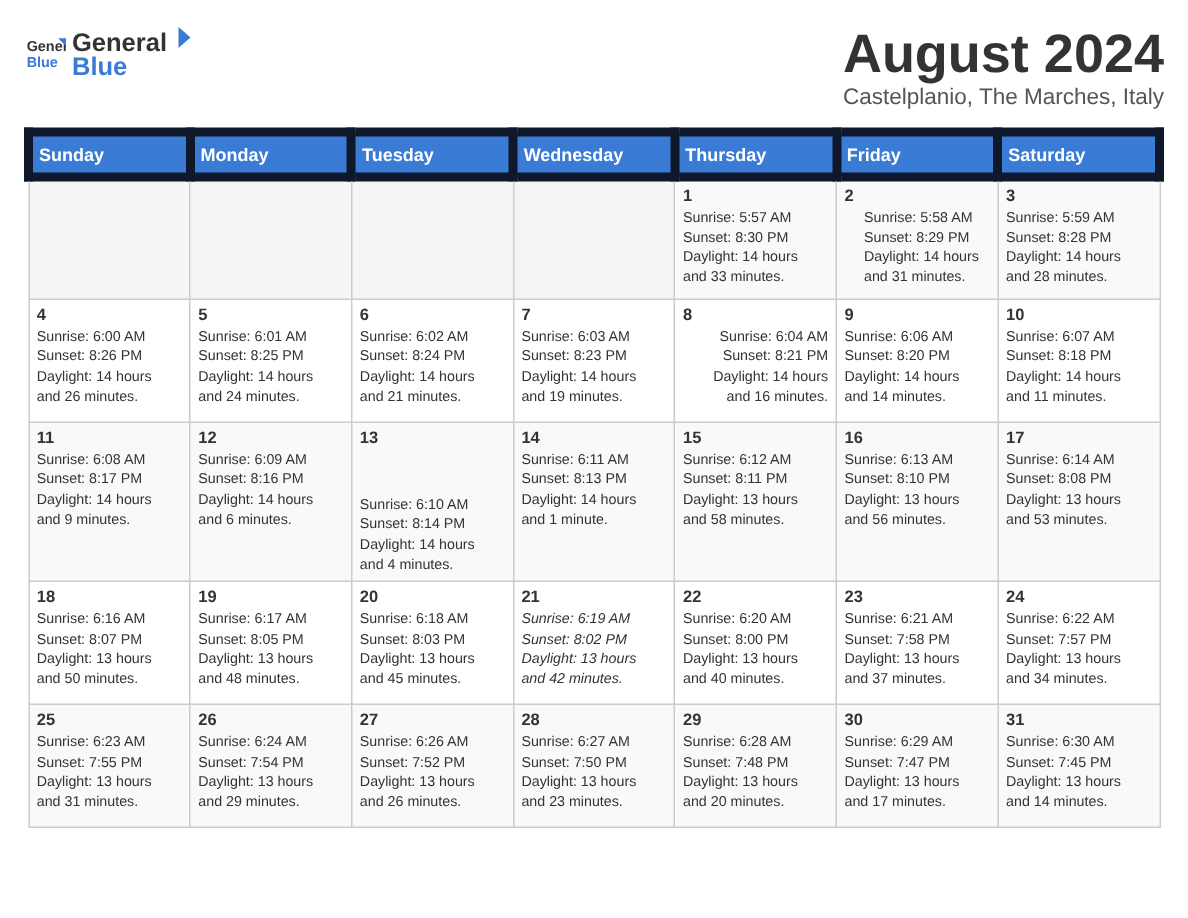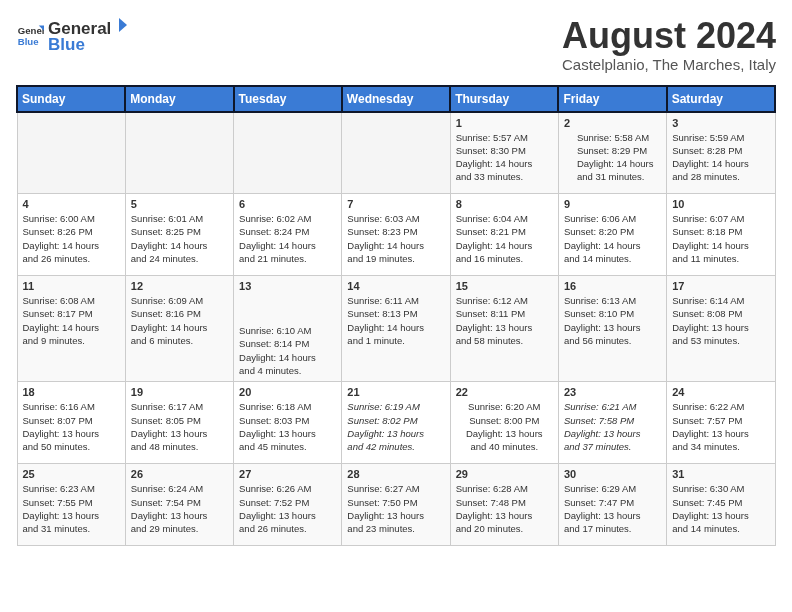--- a/index.html
+++ b/index.html
@@ -43,21 +43,21 @@
       border-collapse: collapse;
       table-layout: fixed;
     }
     .calendar-table thead tr th {
       background-color: #3a7bd5;
       color: #fff;
       font-size: 12px;
       font-weight: bold;
       padding: 5px 4px;
       text-align: left;
-      border: 2px solid #0f172a;
+      border: 6px solid #0f172a;
     }
     .calendar-table tbody tr td {
       vertical-align: top;
       border: 1px solid #ccc;
       padding: 4px 5px;
       font-size: 10px;
       color: #333;
       height: 82px;
       background: #fff;
     }
@@ -173,21 +173,21 @@
         </td>
         <td>
           <span class="day-number">7</span>
           <div class="cell-content" style="white-space: pre-line;">Sunrise: 6:03 AM
 Sunset: 8:23 PM
 Daylight: 14 hours
 and 19 minutes.</div>
         </td>
         <td>
           <span class="day-number">8</span>
-          <div class="cell-content" style="white-space: pre-line;">Sunrise: 6:04 AM
+          <div class="cell-content" style="white-space: pre-line; text-align: right;">Sunrise: 6:04 AM
 Sunset: 8:21 PM
 Daylight: 14 hours
 and 16 minutes.</div>
         </td>
         <td>
           <span class="day-number">9</span>
           <div class="cell-content" style="white-space: pre-line;">Sunrise: 6:06 AM
 Sunset: 8:20 PM
 Daylight: 14 hours
 and 14 minutes.</div>
@@ -275,28 +275,28 @@
         </td>
         <td>
           <span class="day-number">21</span>
           <div class="cell-content" style="white-space: pre-line; font-style: italic;">Sunrise: 6:19 AM
 Sunset: 8:02 PM
 Daylight: 13 hours
 and 42 minutes.</div>
         </td>
         <td>
           <span class="day-number">22</span>
-          <div class="cell-content" style="white-space: pre-line; text-align: center;">Sunrise: 6:20 AM
+          <div class="cell-content" style="white-space: pre-line;">Sunrise: 6:20 AM
 Sunset: 8:00 PM
 Daylight: 13 hours
 and 40 minutes.</div>
         </td>
         <td>
           <span class="day-number">23</span>
-          <div class="cell-content" style="white-space: pre-line; font-style: italic;">Sunrise: 6:21 AM
+          <div class="cell-content" style="white-space: pre-line;">Sunrise: 6:21 AM
 Sunset: 7:58 PM
 Daylight: 13 hours
 and 37 minutes.</div>
         </td>
         <td>
           <span class="day-number">24</span>
           <div class="cell-content" style="white-space: pre-line;">Sunrise: 6:22 AM
 Sunset: 7:57 PM
 Daylight: 13 hours
 and 34 minutes.</div>

